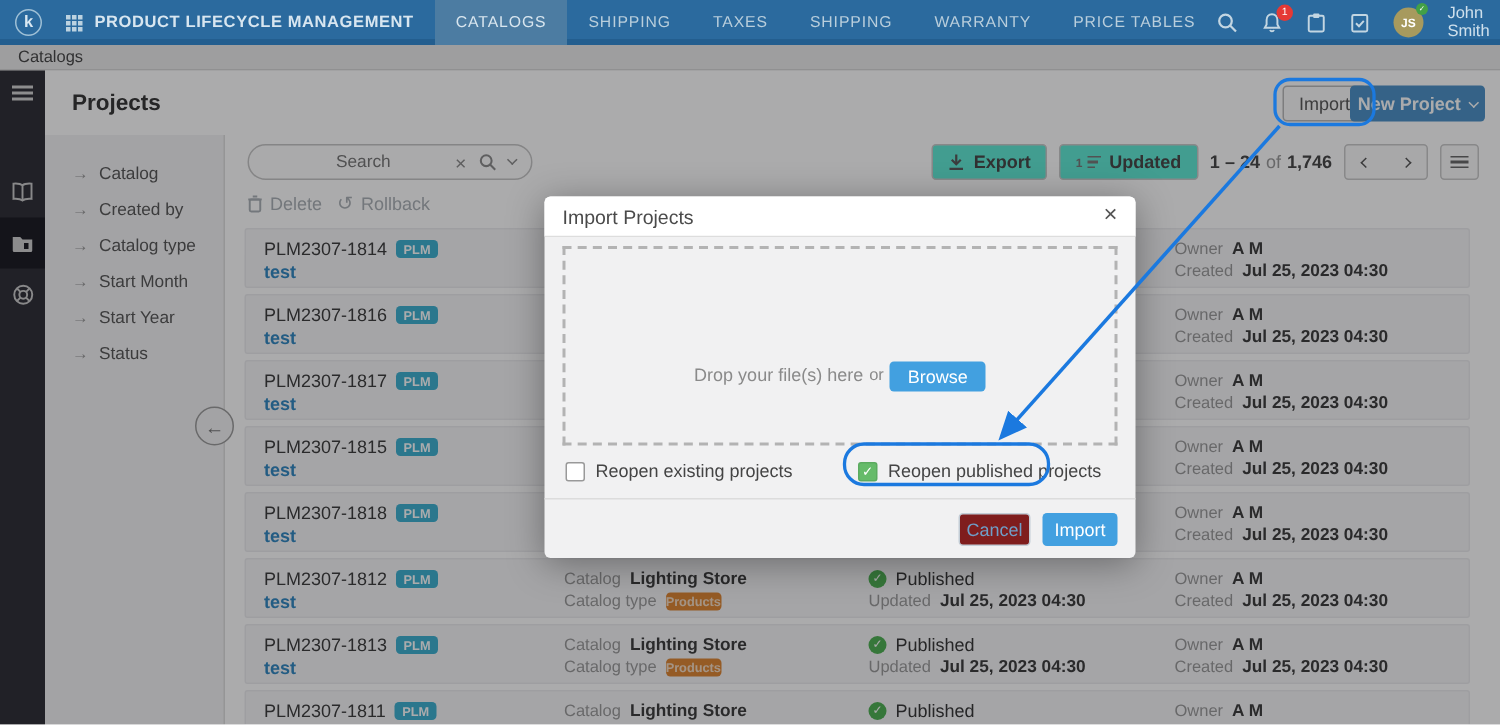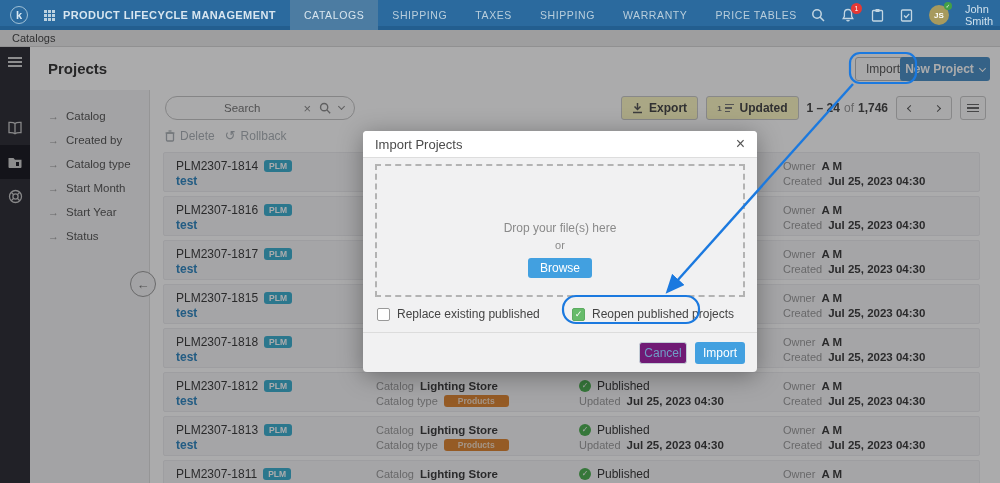--- a/index.html
+++ b/index.html
@@ -59,21 +59,21 @@
   .list-area { position:absolute; left:150px; top:90px; width:850px; height:393px; background:#fff; overflow:hidden; }
   .toolbar { position:absolute; left:0; top:6px; width:100%; height:24px; }
   .search-pill { position:absolute; left:15px; top:0; width:190px; height:24px; border:1px solid #c5c5c5; border-radius:12px; background:#fdfdfd; display:flex; align-items:center; padding:0 10px; gap:8px; }
   .search-pill input { border:none; outline:none; background:transparent; flex:1; font-size:11.5px; color:#555; min-width:10px; font-family:Liberation Sans, sans-serif;margin-left:48px; }
   .pill-ic { color:#8a8a8a; display:flex; align-items:center; cursor:pointer; font-size:13px; line-height:1; }
   .cb-group { display:flex; align-items:center; gap:7px; cursor:pointer; }
   .cb-box { width:13px; height:13px; border:1px solid #999; border-radius:2px; background:#fff; }
   .cb-box.checked { background:#66bb6a; border-color:#5cab60; color:#fff; font-size:9px; display:flex; align-items:center; justify-content:center; }
   .progress-cb { position:absolute; left:222px; top:4px; font-size:12px; color:#333; font-weight:bold; }
   .toolbar-right { position:absolute; right:14px; top:0; display:flex; align-items:center; gap:8px; }
-  .tb-btn { height:24px; border:1px solid #c9c9c9; border-radius:3px; background:#fef9c3; color:#444; font-size:12px; font-weight:bold; display:flex; align-items:center; gap:6px; padding:0 10px; cursor:pointer; }
+  .tb-btn { height:24px; border:1px solid #c9c9c9; border-radius:3px; background:#5eead4; color:#444; font-size:12px; font-weight:bold; display:flex; align-items:center; gap:6px; padding:0 10px; cursor:pointer; }
   .sort-bars { display:flex; flex-direction:column; gap:2px; }
   .sort-bars i { height:1.5px; background:#777; display:block; }
   .sort-bars i:nth-child(1){width:9px;} .sort-bars i:nth-child(2){width:7px;} .sort-bars i:nth-child(3){width:5px;}
   .sort-num { font-size:8px; font-weight:bold; color:#777; margin-right:-3px; }
   .pagination { font-size:12px; color:#999; display:flex; gap:4px; }
   .pagination b { color:#444; }
   .pager { height:24px; border:1px solid #c9c9c9; border-radius:3px; background:#fbfbfb; display:flex; align-items:center; }
   .pager .pg { width:27px; height:100%; display:flex; align-items:center; justify-content:center; color:#555; cursor:pointer; }
   .view-btn { width:26px; height:24px; border:1px solid #c9c9c9; border-radius:3px; background:#fbfbfb; display:flex; flex-direction:column; align-items:center; justify-content:center; gap:2px; cursor:pointer; }
   .view-btn i { width:12px; height:1.5px; background:#666; }
@@ -84,42 +84,42 @@
   .prow .c1 { position:absolute; left:12px; top:5px; }
   .prow .c2 { position:absolute; left:212px; top:5px; }
   .prow .c3 { position:absolute; left:415px; top:5px; }
   .prow .c4 { position:absolute; left:619px; top:5px; }
   .line { display:flex; align-items:center; gap:6px; height:15px; font-size:12px; color:#333; }
   .lbl { color:#999; font-size:11px; }
   .code { font-size:12px; color:#3a3a3a; }
   .plm-badge { background:#3bafd0; color:#fff; font-size:8.5px; font-weight:bold; padding:1px 5px; border-radius:3px; }
   .test-link { color:#2f86c0; font-weight:bold; font-size:12px; }
   .val { font-weight:bold; color:#3a3a3a; font-size:11.5px; }
-  .prod-badge { background:#dd8531; color:#f4dcc4; font-size:8.5px; font-weight:bold; padding:1px 14px; border-radius:3px; }
+  .prod-badge { background:#dd8531; color:#f4dcc4; font-size:8.5px; font-weight:bold; padding:1px 0; border-radius:3px; }
   .pub-dot { width:12px; height:12px; border-radius:50%; background:#4caf50; color:#fff; font-size:8px; display:flex; align-items:center; justify-content:center; }
 
   
   .dim { position:absolute; left:0; top:30px; width:1000px; height:453px; background:rgba(15,15,18,.35); z-index:40; }
 
   
   .modal { position:absolute; left:363px; top:131px; width:394px; height:241px; background:#f1f1f2; border-radius:4px; box-shadow:0 4px 24px rgba(0,0,0,.35); z-index:50; display:flex; flex-direction:column; }
   .modal-head { height:27px; background:#fff; border-bottom:1px solid #ddd; border-radius:4px 4px 0 0; display:flex; align-items:center; padding:0 12px; }
   .modal-title { font-size:13px; color:#4a4a4a; }
   .modal-close { margin-left:auto; color:#555; font-size:16px; line-height:1; cursor:pointer; }
   .modal-body { flex:1; padding:6px 12px 0; }
-  .dropzone { height:133px; border:2px dashed #b3b3b3; display:flex; flex-direction:column; align-items:center; justify-content:center; gap:4px; padding-top:38px; }
+  .dropzone { height:133px; border:2px dashed #b3b3b3; display:flex; flex-direction:row; align-items:center; justify-content:center; gap:4px; padding-top:38px; }
   .dz-line1 { font-size:12px; color:#8a8a8a; }
   .dz-line2 { font-size:11px; color:#8a8a8a; }
   .browse-btn { margin-top:3px; background:#42a0e0; color:#fff; font-size:12px; border:none; border-radius:3px; padding:3px 12px; cursor:pointer; font-family:inherit; }
   .cb-row { position:relative; margin-top:10px; height:18px; }
   .cb-row .cb-group { position:absolute; top:0; font-size:12px; color:#444; }
   .cb-replace { left:2px; }
   .cb-reopen { left:197px; }
   .modal-foot { height:40px; border-top:1px solid #dcdcdc; display:flex; align-items:center; justify-content:flex-end; gap:8px; padding:0 12px; }
-  .cancel-btn { width:48px; height:22px; background:#701a75; border:1px solid #c3cdd6; color:#6f9ec7; }
+  .cancel-btn { width:48px; height:22px; background:#7f1d1d; border:1px solid #c3cdd6; color:#6f9ec7; }
   .import2-btn { width:50px; height:22px; background:#42a0e0; color:#fff; border:none; }
 
   
   .anno { position:absolute; left:0; top:0; width:1000px; height:483px; z-index:60; pointer-events:none; }
 </style>
 </head>
 <body>
 
 <div class="stage">
 
@@ -691,21 +691,21 @@
     </div>
     <div class="modal-body">
       <div class="dropzone">
         <span class="dz-line1">Drop your file(s) here</span>
         <span class="dz-line2">or</span>
         <button class="browse-btn">Browse</button>
       </div>
       <div class="cb-row">
         <div class="cb-group cb-replace">
           <span class="cb-box"></span>
-          <span>Replace existing published</span>
+          <span>Reopen existing projects</span>
         </div>
         <div class="cb-group cb-reopen">
           <span class="cb-box checked">✓</span>
           <span>Reopen published projects</span>
         </div>
       </div>
     </div>
     <div class="modal-foot">
       <div class="btn cancel-btn">Cancel</div>
       <div class="btn import2-btn">Import</div>

